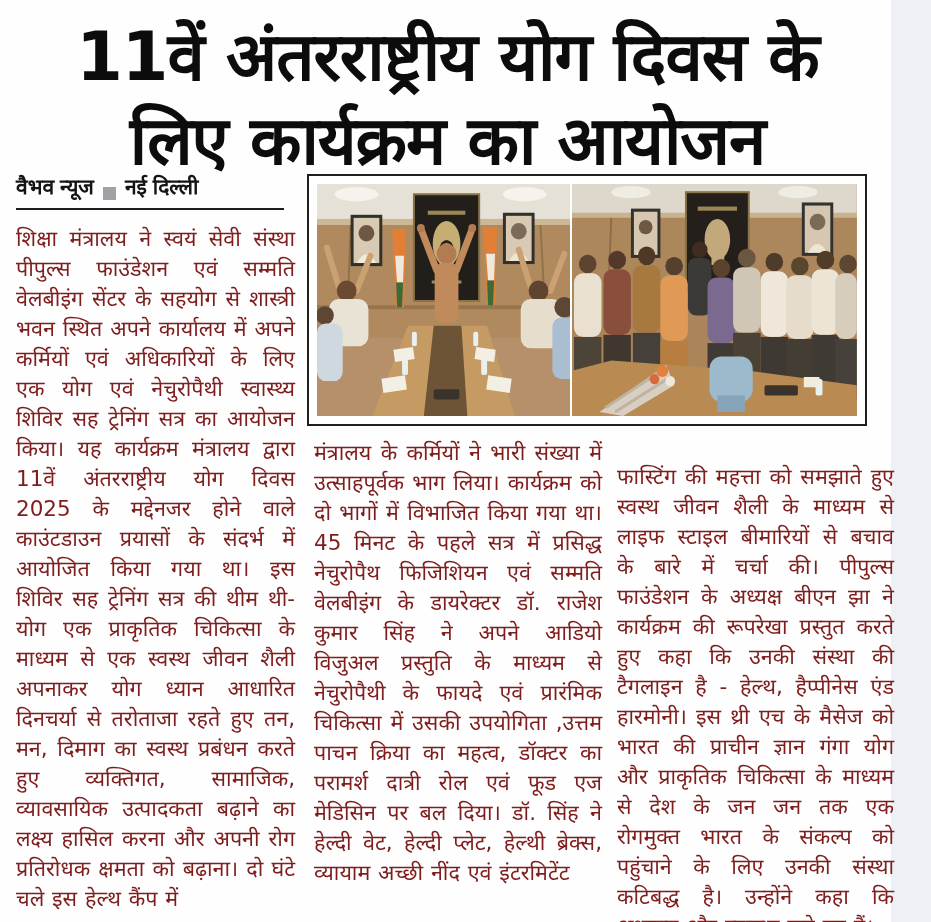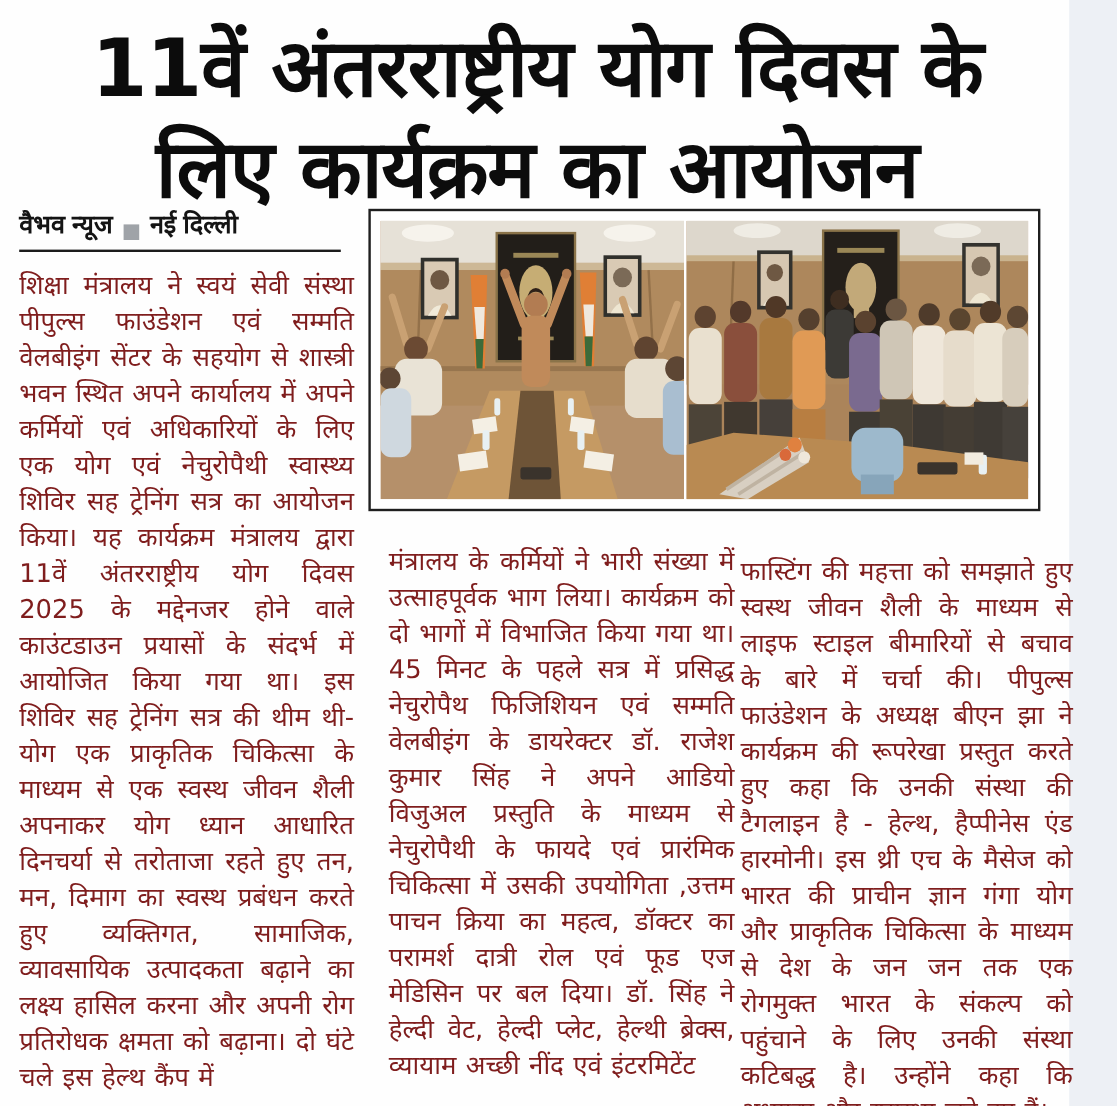--- a/index.html
+++ b/index.html
@@ -31,21 +31,21 @@
     border:2px solid #1f1f1f; background:#ffffff; padding:8px;
     display:flex; gap:2px; align-items:stretch;
   }
   .photo-box svg { height:100%; display:block; }
   .col {
     position:absolute; text-align:justify; color:#7f1d1d;
     font-size:21.5px; line-height:30px; word-spacing:1px;
     font-family:"DejaVu Sans", sans-serif;
   }
   .col1 { left:16px;  top:224px; width:279px; height:668px; }
-  .col2 { left:324px; top:438px; width:288px; height:456px;margin-top:16px; }
+  .col2 { left:314px; top:438px; width:288px; height:456px; }
   .col3 { left:617px; top:462px; width:277px; height:456px; }
 </style>
 </head>
 <body>
 
 <div class="sheet">
 
   <div class="side-strip"></div>
 
   <h1 class="headline">11वें अंतरराष्ट्रीय योग दिवस के लिए कार्यक्रम का आयोजन</h1>

